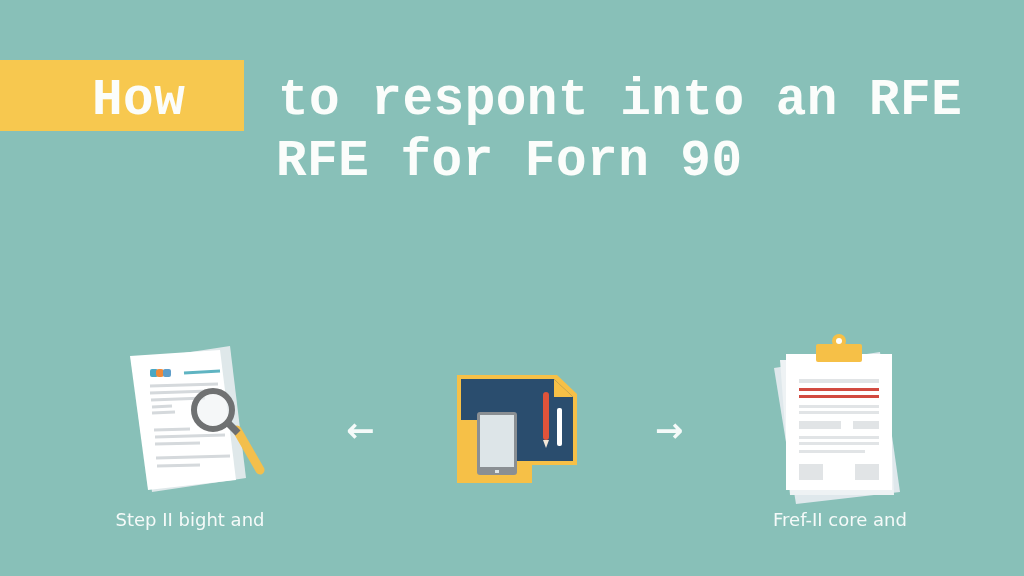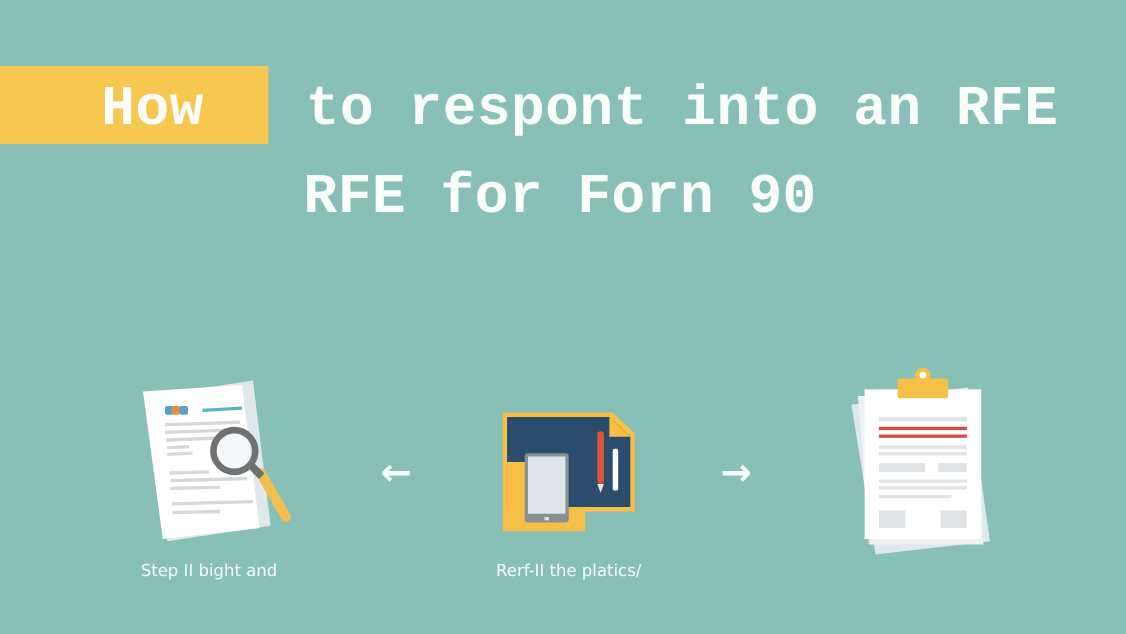--- a/index.html
+++ b/index.html
@@ -13,26 +13,26 @@
   .banner {
     position: absolute; left: 0; top: 60px; width: 244px; height: 71px;
     background: #f7c84f;
   }
   .title-line {
     position: absolute; font-weight: bold; color: #fbfdfb;
     font-size: 51px; line-height: 1; white-space: nowrap; letter-spacing: 0.5px; font-family: Liberation Mono, monospace;
   }
   #t1a { left: 92px; top: 75px; }
   #t1b { left: 252px; top: 75px; margin-left: 26px; }
-  #t2 { left: 276px; top: 155px; }
+  #t2 { left: 276px; top: 136px; }
 
   .step { position: absolute; top: 330px; width: 260px; height: 230px; }
   .step-label {
     position: absolute; left: 0; width: 100%; top: 178px;
-    text-align: center; font-size: 15px; line-height: 23px; color: #f5faf9;
+    text-align: center; font-size: 18px; line-height: 23px; color: #f5faf9;
   }
   .arrow {
     position: absolute; top: 410px; font-size: 34px; line-height: 40px; color: #f5faf9;
     font-weight: bold;
   }
   svg { position: absolute; }
 </style>
 </head>
 <body>
 
@@ -79,21 +79,20 @@
     <path d="M167,49 L186,67 L167,67 Z" fill="#f6c047"></path>
     <rect x="74" y="90" width="20" height="59" fill="#f6c047"></rect>
     <rect x="90" y="82" width="40" height="63" rx="3" fill="#8a8f93"></rect>
     <rect x="93" y="85" width="34" height="52" fill="#dde5e8"></rect>
     <rect x="108" y="140" width="4" height="3" fill="#dde5e8"></rect>
     <rect x="156" y="62" width="6" height="48" rx="3" fill="#e0533a"></rect>
     <polygon points="156,110 162,110 159,118" fill="#f3e7d8"></polygon>
     <rect x="170" y="78" width="5" height="38" rx="2" fill="#ffffff"></rect>
   </svg>
   <div class="step-label">
-    <div>Rerf-II the platics/</div>
   </div>
 </div>
 
 <div class="arrow" style="left:655px;">→</div>
 
 <div class="step" style="left:710px;">
   <svg width="260" height="175" viewBox="0 0 260 175" style="left:0;top:0;">
     <polygon points="64,38 170,22 190,162 86,174" fill="#dfe8ec"></polygon>
     <polygon points="70,30 178,30 184,165 80,165" fill="#eef2f4"></polygon>
     <rect x="76" y="24" width="106" height="136" fill="#ffffff"></rect>
@@ -107,14 +106,15 @@
     <rect x="89" y="81" width="80" height="3" fill="#e1e4e6"></rect>
     <rect x="89" y="91" width="42" height="8" fill="#e1e4e6"></rect>
     <rect x="143" y="91" width="26" height="8" fill="#e1e4e6"></rect>
     <rect x="89" y="106" width="80" height="3" fill="#e1e4e6"></rect>
     <rect x="89" y="112" width="80" height="3" fill="#e1e4e6"></rect>
     <rect x="89" y="120" width="66" height="3" fill="#e1e4e6"></rect>
     <rect x="89" y="134" width="24" height="16" fill="#e1e4e6"></rect>
     <rect x="145" y="134" width="24" height="16" fill="#e1e4e6"></rect>
   </svg>
   <div class="step-label">
+    <div>Fref-II core and</div>
   </div>
 </div>
 
 </body></html>

